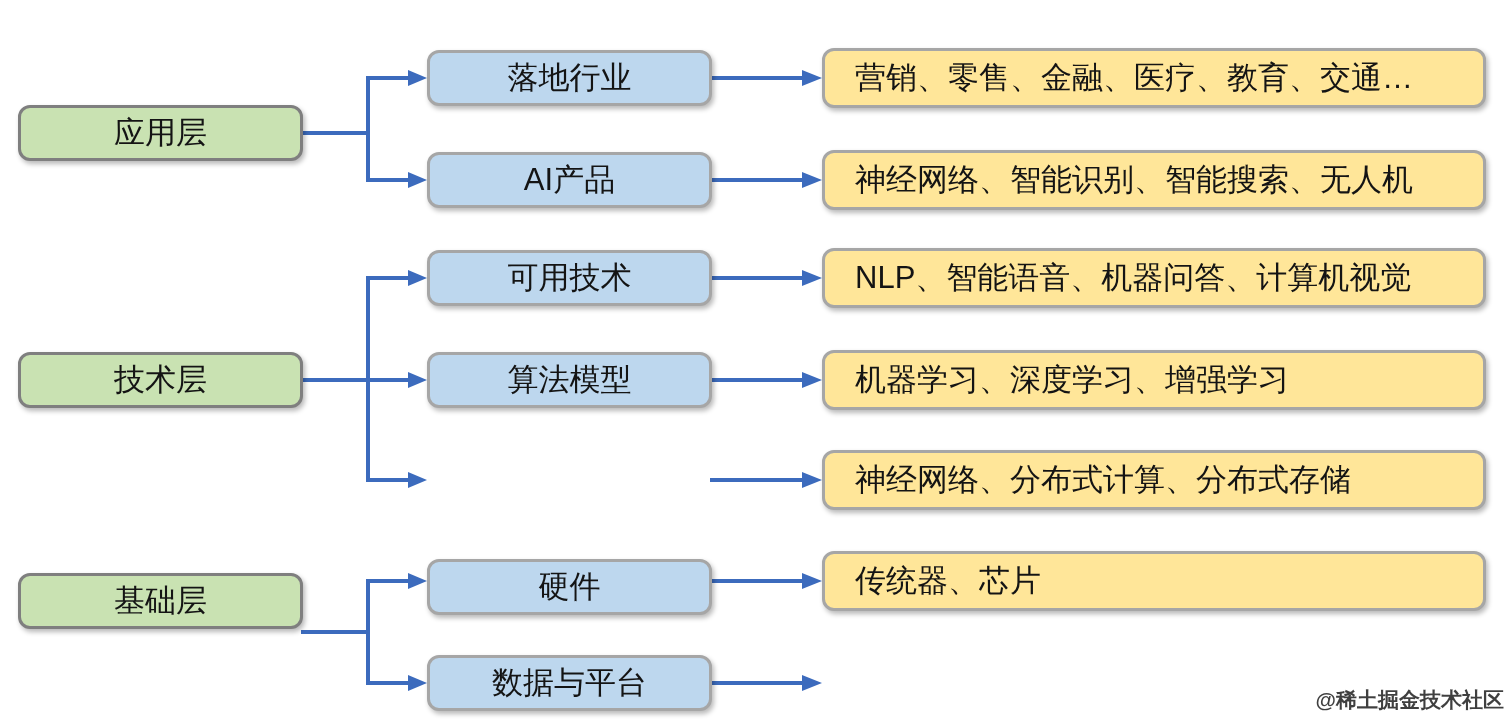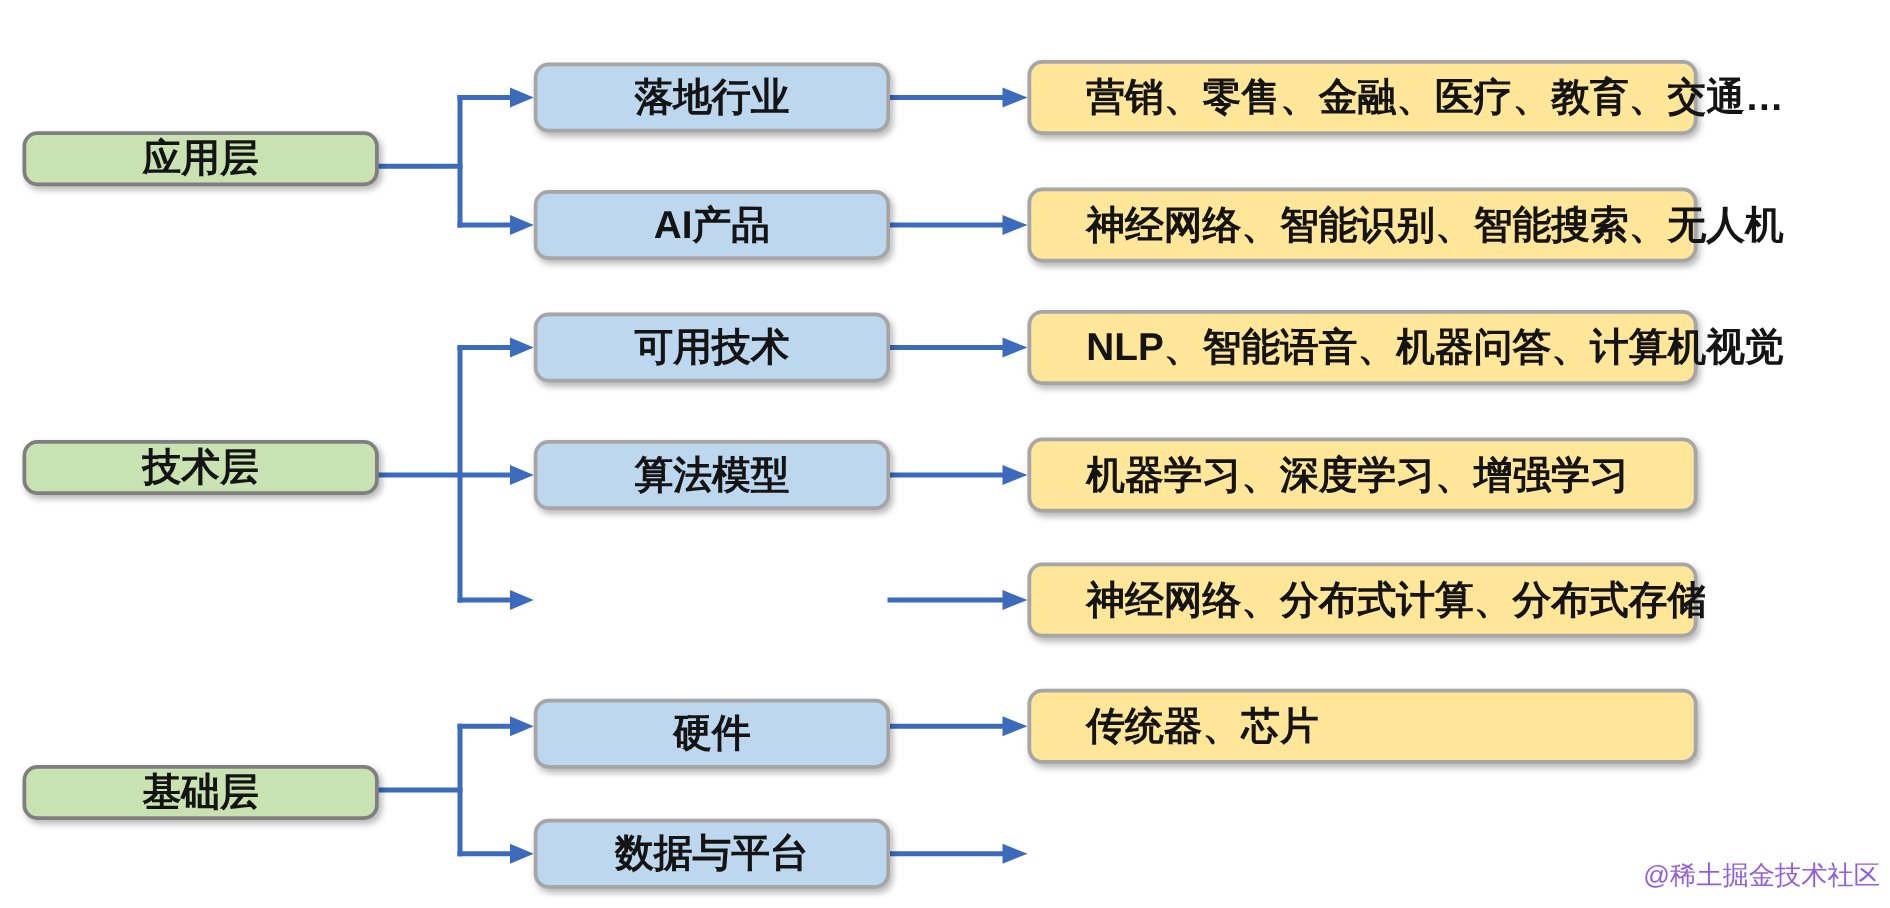--- a/index.html
+++ b/index.html
@@ -18,46 +18,45 @@
   .node {
     position: absolute;
     box-sizing: border-box;
     border-radius: 12px;
     display: flex;
     align-items: center;
     font-size: 31px;
     color: #141414;
     box-shadow: 2px 3px 5px rgba(0,0,0,0.28);
     white-space: nowrap;
-    font-weight: bold;
   }
   .layer-node {
     left: 18px;
     width: 285px;
-    height: 44px;
+    height: 56px;
     background: var(--layer-fill, #c9e2b2);
     border: 3px solid var(--layer-border, #7f7f7f);
     justify-content: center;
   }
   .category-node {
     left: 427px;
     width: 285px;
     height: 56px;
     background: var(--category-fill, #bdd7ee);
     border: 3px solid var(--category-border, #a6a6a6);
     justify-content: center;
   }
   .detail-node {
     left: 822px;
-    width: 536px;
+    width: 664px;
     height: 60px;
     background: var(--detail-fill, #ffe699);
     border: 3px solid var(--detail-border, #a6a6a6);
     justify-content: flex-start;
-    padding-left: 44px;
+    padding-left: 30px;
   }
   svg.connectors {
     position: absolute;
     left: 0;
     top: 0;
     width: 1512px;
     height: 726px;
     pointer-events: none;
   }
   .connector-line {
@@ -68,24 +67,25 @@
   }
   .connector-head {
     fill: var(--connector, #3c6bbd);
     stroke: none;
   }
   .watermark {
     position: absolute;
     right: 8px;
     top: 686px;
     font-size: 21px;
-    color: #6d28d9;
+    color: #000000;
     opacity: 0.75;
     z-index: 5;
     white-space: nowrap;
+    font-weight: bold;
   }
 </style>
 </head>
 <body>
 
 <div class="canvas">
 
   <svg class="connectors" viewBox="0 0 1512 726" xmlns="http://www.w3.org/2000/svg">
 
     <line class="connector-line" x1="303" y1="133" x2="368" y2="133"></line>
@@ -122,21 +122,21 @@
     <line class="connector-line" x1="712" y1="480" x2="802" y2="480"></line>
     <polygon class="connector-head" points="802,472 802,488 822,480"></polygon>
     <line class="connector-line" x1="712" y1="581" x2="802" y2="581"></line>
     <polygon class="connector-head" points="802,573 802,589 822,581"></polygon>
     <line class="connector-line" x1="712" y1="683" x2="802" y2="683"></line>
     <polygon class="connector-head" points="802,675 802,691 822,683"></polygon>
   </svg>
 
   <div class="node layer-node" style="top:105px">应用层</div>
   <div class="node layer-node" style="top:352px">技术层</div>
-  <div class="node layer-node" style="top:612px">基础层</div>
+  <div class="node layer-node" style="top:573px">基础层</div>
 
   <div class="node category-node" style="top:50px">落地行业</div>
   <div class="node category-node" style="top:152px">AI产品</div>
   <div class="node category-node" style="top:250px">可用技术</div>
   <div class="node category-node" style="top:352px">算法模型</div>
   <div class="node category-node" style="top:559px">硬件</div>
   <div class="node category-node" style="top:655px">数据与平台</div>
 
   <div class="node detail-node" style="top:48px">营销、零售、金融、医疗、教育、交通…</div>
   <div class="node detail-node" style="top:150px">神经网络、智能识别、智能搜索、无人机</div>

